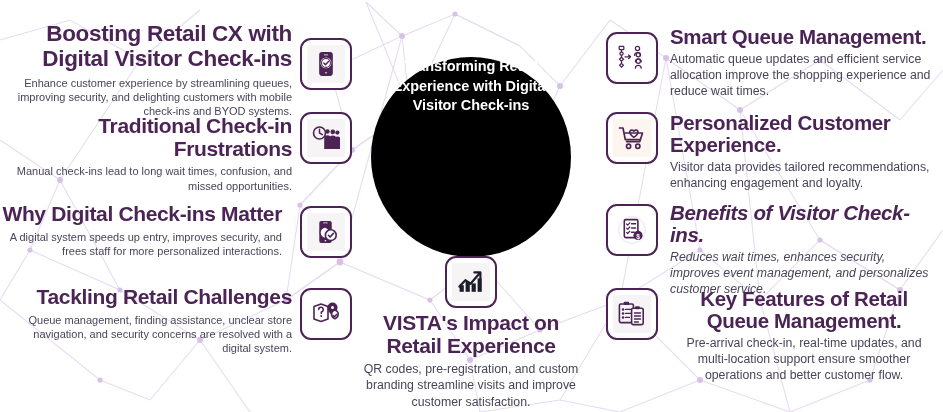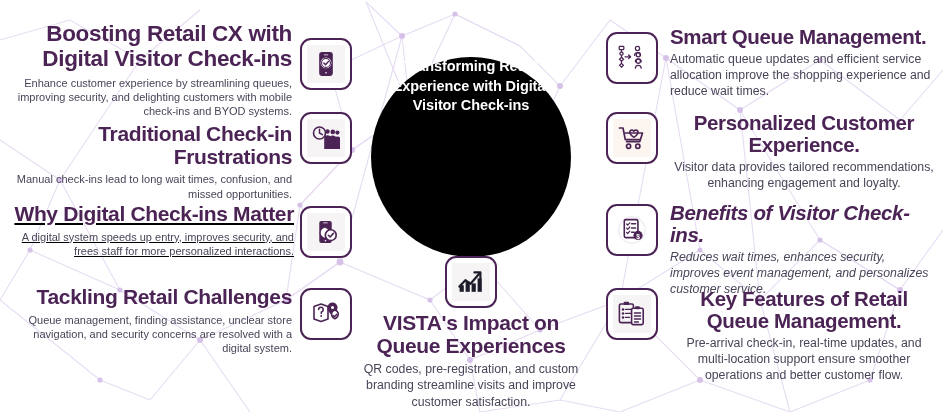--- a/index.html
+++ b/index.html
@@ -290,53 +290,53 @@
         <path d="M17.4 3.4 H23.4 V9.2" stroke="#1c1c2b" stroke-width="2.2" stroke-linecap="round" stroke-linejoin="round" fill="none"></path>
       </svg>
     </span>
   </div>
 
   <div class="blk left-col hero" style="left:10px;top:22px;width:282px;">
     <h3>Boosting Retail CX with Digital Visitor Check-ins</h3>
     <p>Enhance customer experience by streamlining queues, improving security, and delighting customers with mobile check-ins and BYOD systems.</p>
   </div>
 
-  <div class="blk left-col" style="left:10px;top:123px;width:282px;">
+  <div class="blk left-col" style="left:10px;top:115px;width:282px;">
     <h3>Traditional Check-in Frustrations</h3>
     <p>Manual check-ins lead to long wait times, confusion, and missed opportunities.</p>
   </div>
 
-  <div class="blk left-col" style="left:12px;top:203px;width:282px;text-decoration:underline;">
+  <div class="blk left-col" style="left:0;top:203px;width:282px;">
     <h3>Why Digital Check-ins Matter</h3>
     <p>A digital system speeds up entry, improves security, and frees staff for more personalized interactions.</p>
   </div>
 
   <div class="blk right-col" style="left:670px;top:26px;width:265px;">
     <h3>Smart Queue Management.</h3>
     <p>Automatic queue updates and efficient service allocation improve the shopping experience and reduce wait times.</p>
   </div>
 
   <div class="blk left-col" style="left:8px;top:286px;width:284px;">
     <h3>Tackling Retail Challenges</h3>
     <p>Queue management, finding assistance, unclear store navigation, and security concerns are resolved with a digital system.</p>
   </div>
 
-  <div class="blk right-col" style="left:670px;top:112px;width:268px;text-align:center;">
+  <div class="blk right-col" style="left:670px;top:112px;width:268px;">
     <h3>Personalized Customer Experience.</h3>
     <p>Visitor data provides tailored recommendations, enhancing engagement and loyalty.</p>
   </div>
 
   <div class="blk right-col" style="left:670px;top:202px;width:265px;font-style:italic;">
     <h3>Benefits of Visitor Check-ins.</h3>
     <p>Reduces wait times, enhances security, improves event management, and personalizes customer service.</p>
   </div>
 
   <div class="blk right-col" style="left:670px;top:288px;width:268px;text-align:center;">
     <h3>Key Features of Retail Queue Management.</h3>
     <p>Pre-arrival check-in, real-time updates, and multi-location support ensure smoother operations and better customer flow.</p>
   </div>
 
   <div class="blk ctr-col" style="left:356px;top:312px;width:230px;">
-    <h3>VISTA's Impact on Queue Experiences</h3>
+    <h3>VISTA's Impact on Retail Experience</h3>
     <p>QR codes, pre-registration, and custom branding streamline visits and improve customer satisfaction.</p>
   </div>
 
 </div>
 
 </body></html>

